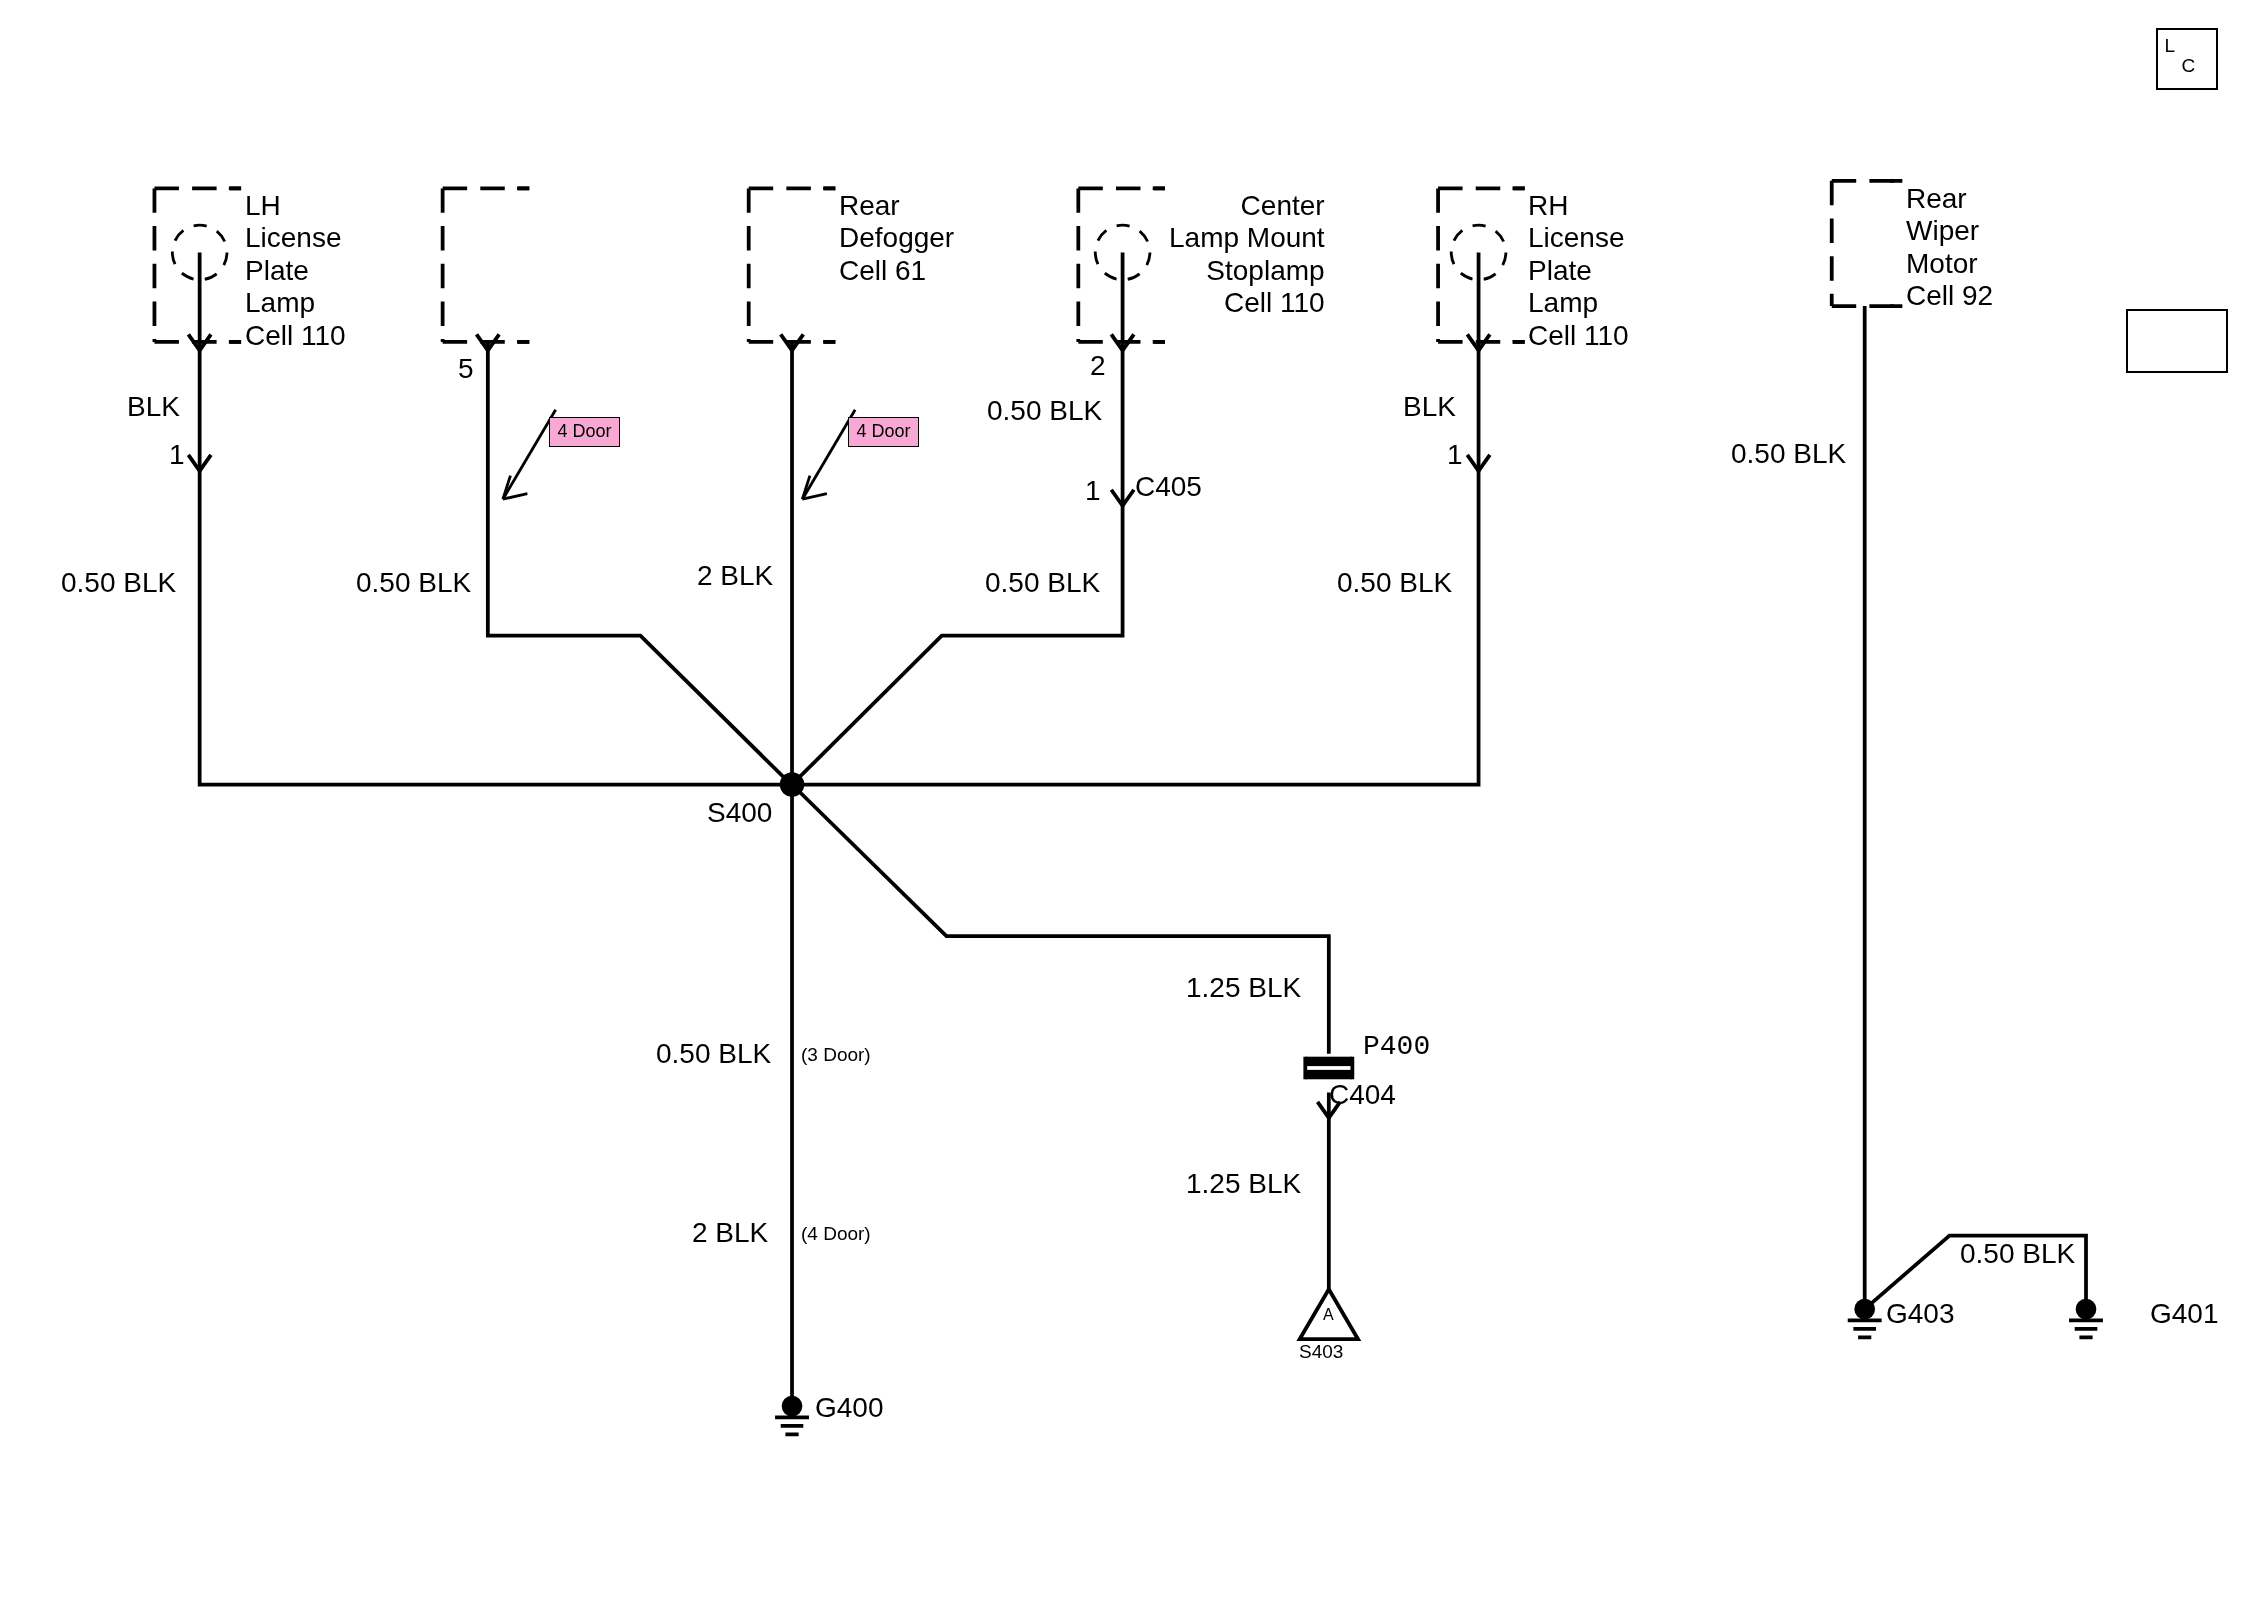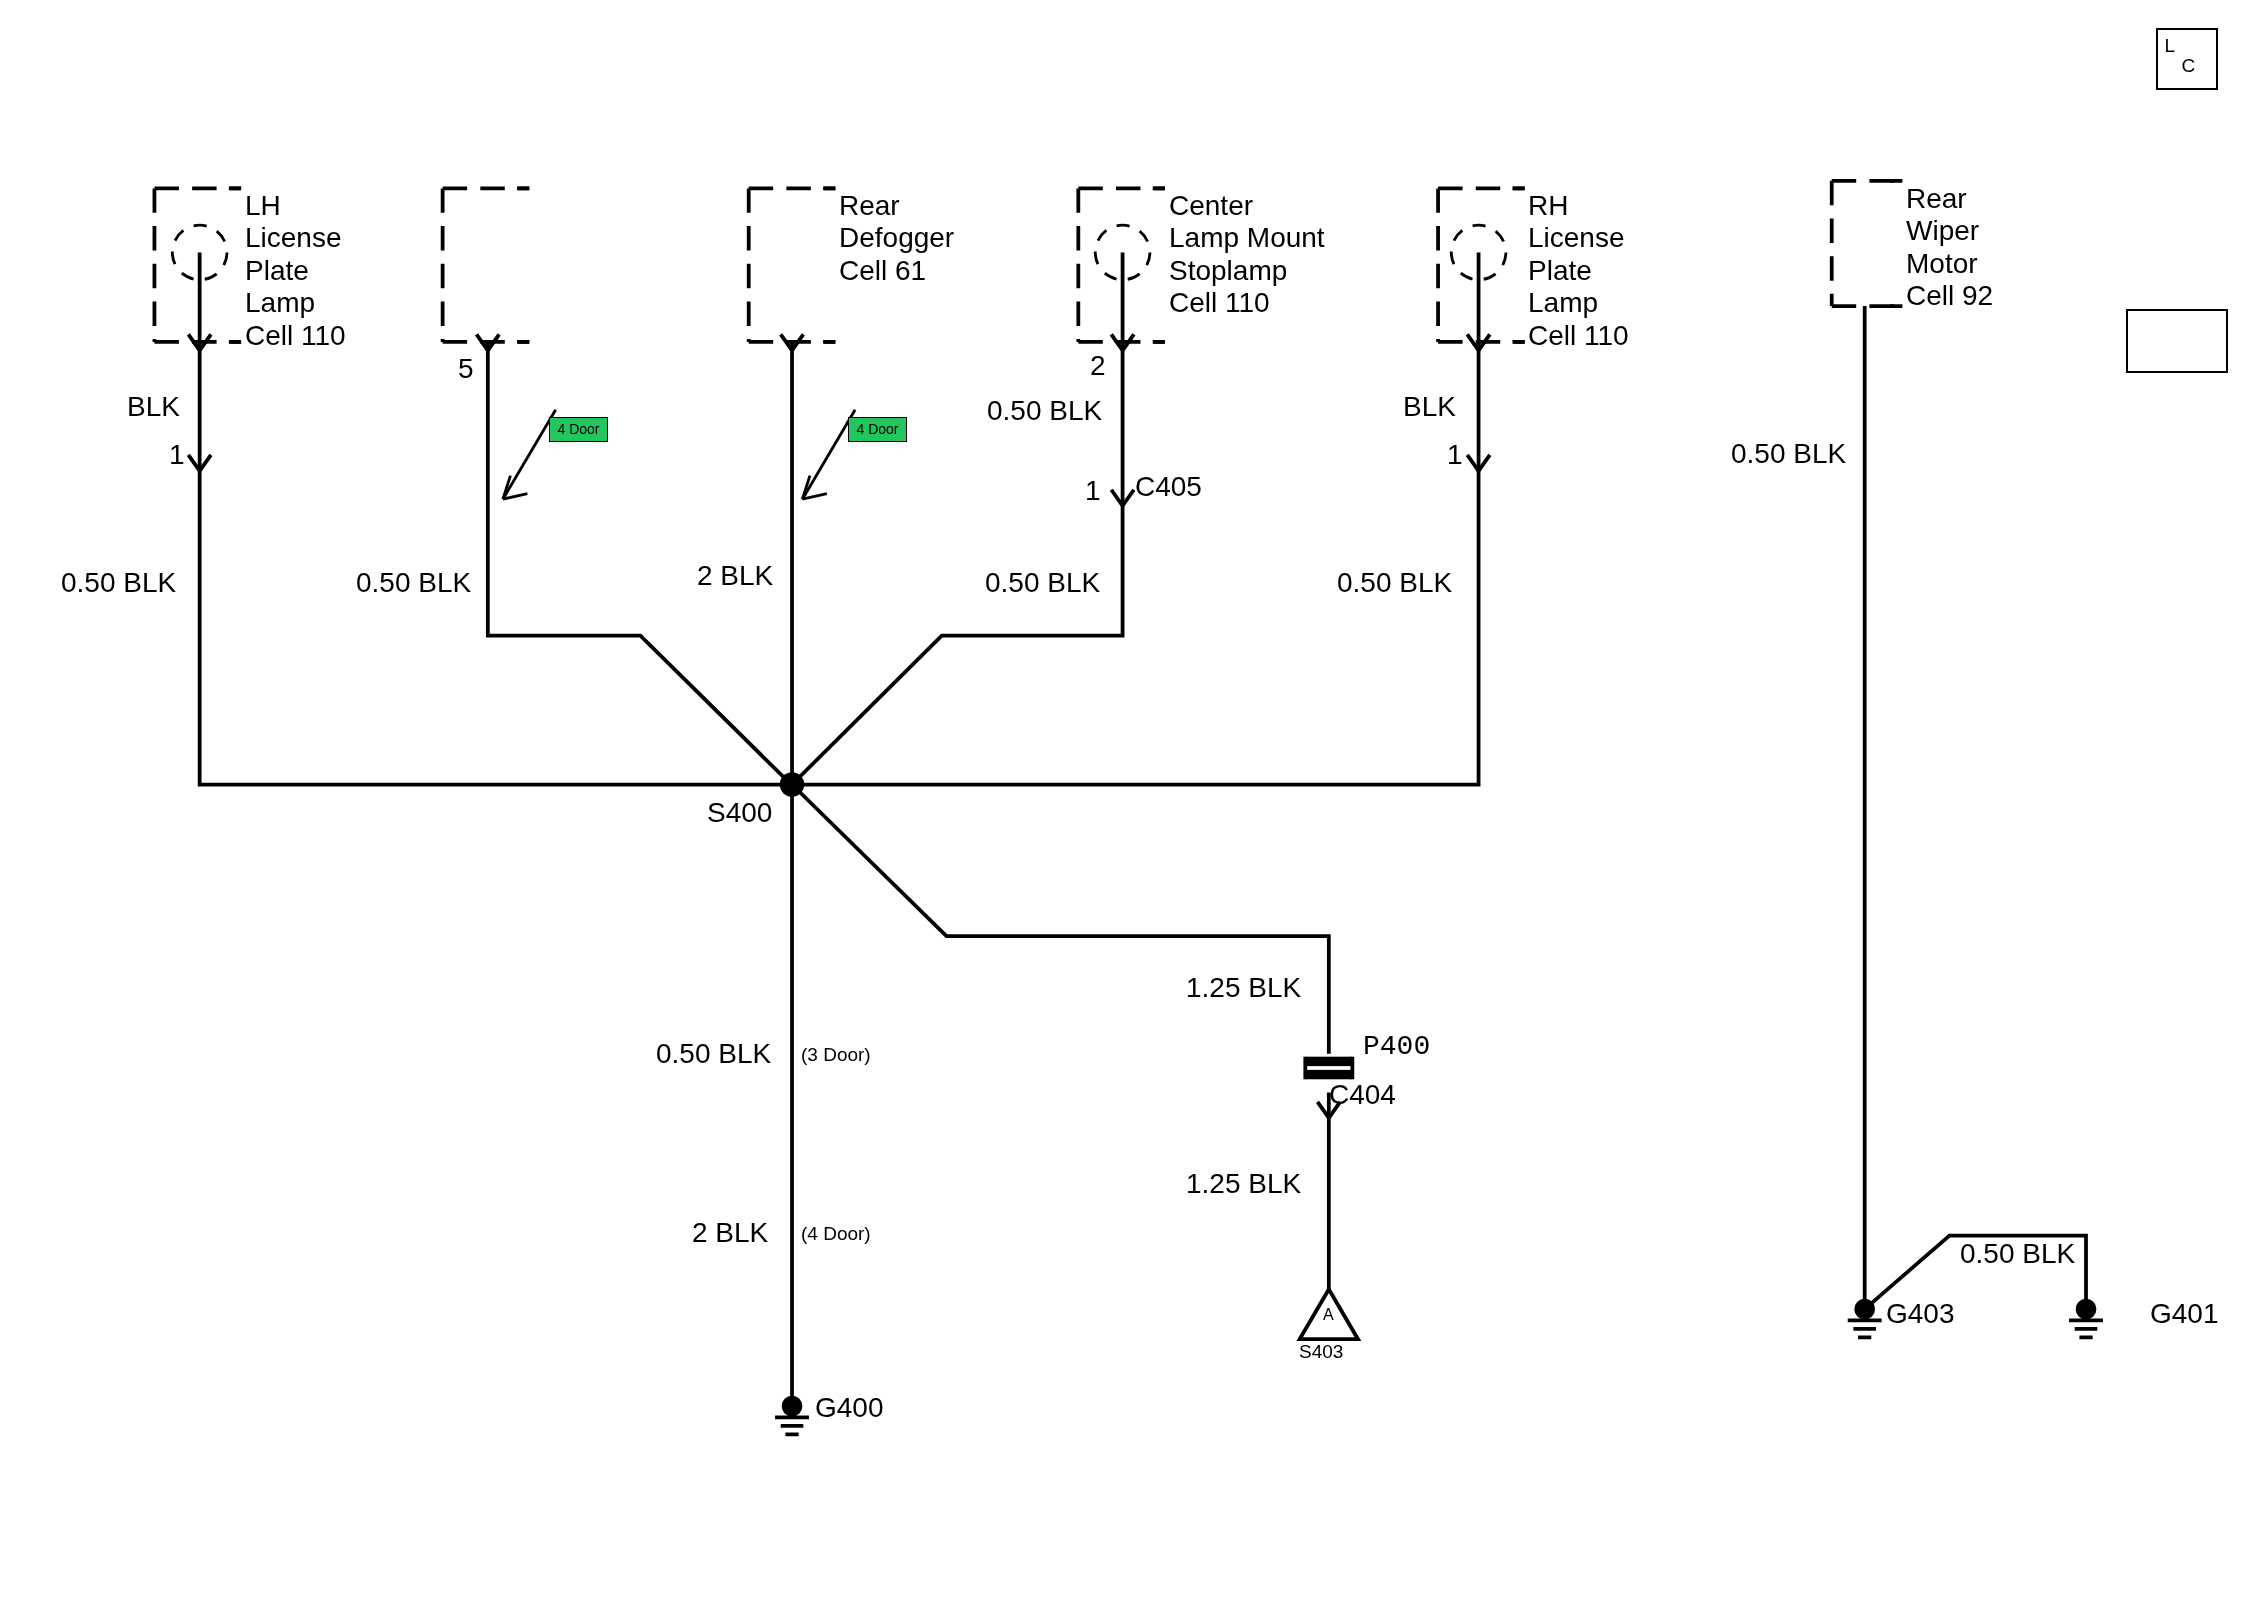--- a/index.html
+++ b/index.html
@@ -28,22 +28,22 @@
     white-space: pre;
     line-height: 1.16;
     color: #000;
   }
   .t30 { font-size: 28px; }
   .t20 { font-size: 19px; }
   .t17 { font-size: 16px; }
   .boxlbl {
     position: absolute;
     border: 1.9px solid #000;
-    background: #22c55e;
-    font-size: 14px;
+    background: #f9a8d4;
+    font-size: 18px;
     padding: 2.8px 7.5px 3.8px 7.5px;
     white-space: pre;
   }
   .loc-box {
     position: absolute;
     border: 2.8px solid #000;
     background: #fff;
   }
   .arrow-box {
     position: absolute;
@@ -183,21 +183,21 @@
       </g>
 
     </g>
   </svg>
 
   <div class="lbl t30" style="left:245px; top:190px;"><span>LH</span><br><span>License</span><br><span>Plate</span><br><span>Lamp</span><br><span>Cell 110</span></div>
 
 
   <div class="lbl t30" style="left:839px; top:190px;"><span>Rear</span><br><span>Defogger</span><br><span>Cell 61</span></div>
 
-  <div class="lbl t30" style="left:1169px; top:190px;"><span>Center</span><br><span>Lamp Mount</span><br><span>Stoplamp</span><br><span>Cell 110</span></div>
+  <div class="lbl t30" style="left:1169px; top:190px;text-align:right;"><span>Center</span><br><span>Lamp Mount</span><br><span>Stoplamp</span><br><span>Cell 110</span></div>
 
   <div class="lbl t30" style="left:1528px; top:190px;"><span>RH</span><br><span>License</span><br><span>Plate</span><br><span>Lamp</span><br><span>Cell 110</span></div>
 
   <div class="lbl t30" style="left:1906px; top:183px;"><span>Rear</span><br><span>Wiper</span><br><span>Motor</span><br><span>Cell 92</span></div>
 
   <div class="lbl t30" style="left:127px; top:391px;">BLK</div>
   <div class="lbl t30" style="left:169px; top:439px;">1</div>
   <div class="lbl t30" style="left:61px; top:567px;">0.50 BLK</div>
 
   <div class="lbl t30" style="left:458px; top:353px;">5</div>

